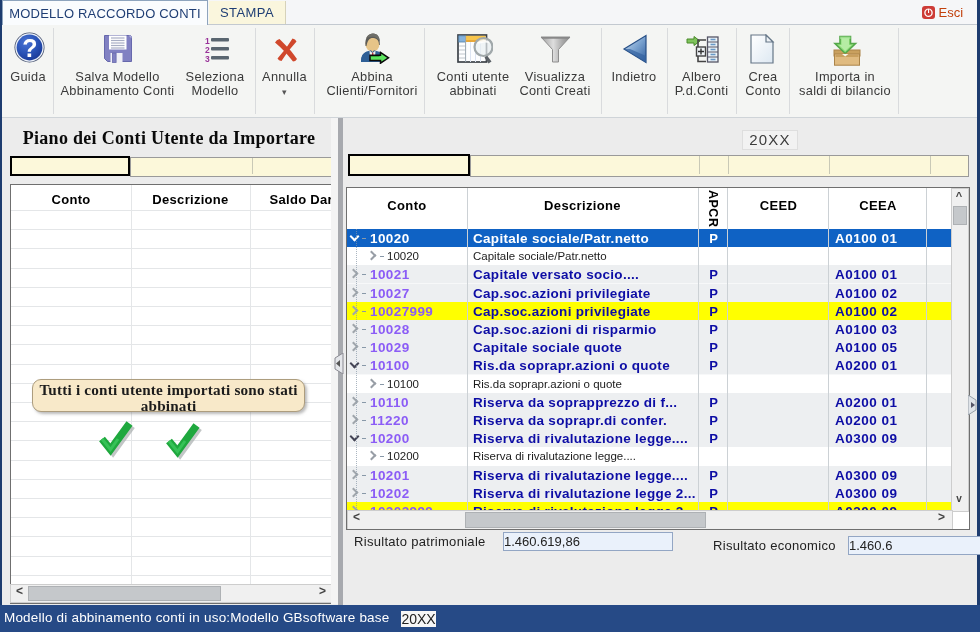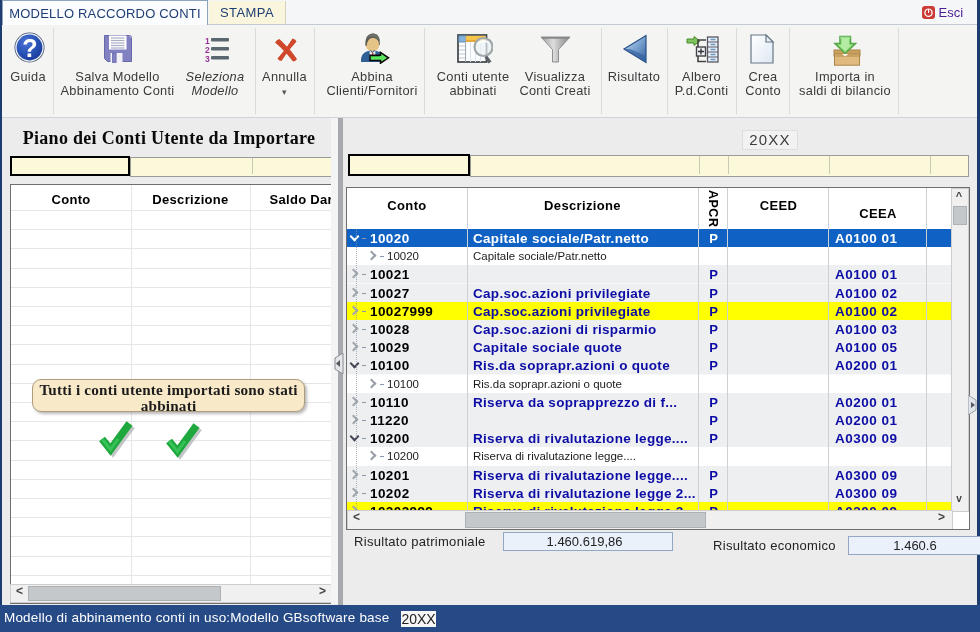--- a/index.html
+++ b/index.html
@@ -7,21 +7,21 @@
 .abs{position:absolute;}
 
 #bordL{left:0;top:0;width:2px;height:632px;background:#1d3c6f;}
 #bordR{left:977px;top:0;width:3px;height:632px;background:#1d3c6f;}
 
 #tabstrip{left:2px;top:0;width:975px;height:24px;background:#f5f6f8;border-bottom:1px solid #c3c9d0;}
 #tabactive{left:2px;top:0;width:206px;height:25px;background:#fafcfe;border:1px solid #8ea4bd;border-bottom:none;box-sizing:border-box;z-index:2;
   color:#1f3e74;font-size:13px;letter-spacing:.2px;text-align:center;line-height:25px;}
 #tabstampa{left:209px;top:1px;width:76px;height:23px;background:#faf6dd;border-right:1px solid #d6d2ba;
   color:#1f3e74;font-size:13px;letter-spacing:.4px;text-align:center;line-height:23px;}
-#esci{left:882px;top:5px;width:45px;height:16px;color:#4c1d95;font-size:13px;padding-left:40px;}
+#esci{left:882px;top:5px;width:45px;height:16px;color:#c2410c;font-size:13px;padding-left:40px;}
 
 #toolbar{left:2px;top:25px;width:975px;height:92px;background:#f4f5f3;border-bottom:1px solid #cfd4d8;}
 .tsep{position:absolute;top:3px;width:1px;height:86px;background:#d9dbdd;}
 .tlabel{position:absolute;top:45px;color:#3a3a3a;font-size:12.8px;letter-spacing:.3px;line-height:13.5px;text-align:center;white-space:nowrap;}
 .ticon{position:absolute;top:7px;}
 
 #content{left:2px;top:118px;width:975px;height:487px;background:#ececec;}
 
 #ltitle{left:0px;top:10px;width:334px;text-align:center;font-family:"Liberation Serif",serif;
   font-weight:bold;font-size:18px;letter-spacing:.3px;color:#0a0a0a;}
@@ -45,34 +45,34 @@
 #rtXX{left:740px;top:12px;width:54px;height:18px;background:#f2f2f2;border:1px solid #dedede;color:#3c3c3c;
   font-size:15px;letter-spacing:1.2px;text-align:center;line-height:18px;}
 #rtable{left:344px;top:69px;width:622px;height:341px;background:#fff;border:1px solid #6f6f6f;overflow:hidden;}
 .rcol{position:absolute;top:0;width:1px;background:#ccd1d5;}
 .rhead{position:absolute;top:10px;font-weight:bold;font-size:13px;letter-spacing:.35px;color:#000;text-align:center;}
 .row{position:absolute;left:0;width:604px;height:18px;overflow:hidden;}
 .rmain{background:#edeff1;border-bottom:1px solid #f7f8f9;}
 .rsub{background:#ffffff;}
 .ryellow{background:#ffff00;}
 .rsel{background:#0f62c4;border-bottom:1px solid #0a4494;}
-.cnum{position:absolute;left:23px;top:2px;font-weight:bold;font-size:13.5px;letter-spacing:.4px;color:#000000;}
+.cnum{position:absolute;left:23px;top:2px;font-weight:bold;font-size:13.5px;letter-spacing:.4px;color:#8b5cf6;}
 .cdesc{position:absolute;left:126px;top:2px;font-weight:bold;font-size:13.5px;letter-spacing:.3px;color:#0d0da5;white-space:nowrap;}
 .cp{position:absolute;left:352px;top:2px;width:29px;text-align:center;font-weight:bold;font-size:13px;color:#0d0da5;}
 .cceea{position:absolute;left:488px;top:2px;font-weight:bold;font-size:13.5px;letter-spacing:.5px;color:#0d0da5;}
 .subnum{position:absolute;left:40px;top:3px;font-size:11.5px;color:#1c1c1c;}
 .subdesc{position:absolute;left:126px;top:3px;font-size:11.5px;color:#1c1c1c;}
 .white{color:#fff !important;}
 .chev{position:absolute;width:5px;height:5px;border-right:2px solid #989ea6;border-bottom:2px solid #989ea6;}
 .chev.r{left:3px;top:5px;transform:rotate(-45deg);}
 .chev.d{left:4px;top:4px;transform:rotate(45deg);}
 .chev.sub{left:21px;top:5px;}
 .dash{position:absolute;top:9px;width:4px;height:1px;background:#8898a8;}
 
-.resbox{position:absolute;background:#eaf1fb;border:1px solid #93a6c4;font-size:13px;color:#222;text-align:center;}
+.resbox{position:absolute;background:#eaf1fb;border:1px solid #93a6c4;font-size:13px;color:#222;text-align:left;}
 #note{left:350px;top:437px;width:620px;font-weight:bold;font-size:13px;letter-spacing:.25px;color:#0000cc;white-space:nowrap;}
 
 #status{left:0;top:605px;width:980px;height:27px;background:#264a86;color:#fff;font-size:13.5px;line-height:26px;letter-spacing:.2px;}
 #sXX{left:401px;top:611px;width:35px;height:16px;background:#f6f6f6;color:#222;font-size:14px;
   text-align:center;line-height:16px;}
 </style></head>
 <body>
 <div class="abs" id="bordL"></div>
 <div class="abs" id="bordR"></div>
 <div class="abs" style="left:968px;top:395px;z-index:5;">
@@ -96,26 +96,26 @@
 <div class="tsep" style="left:253px"></div>
 <div class="tsep" style="left:312px"></div>
 <div class="tsep" style="left:422px"></div>
 <div class="tsep" style="left:599px"></div>
 <div class="tsep" style="left:665px"></div>
 <div class="tsep" style="left:734px"></div>
 <div class="tsep" style="left:787px"></div>
 <div class="tsep" style="left:896px"></div>
 <div class="tlabel" style="left:0px;width:52px;">Guida</div>
 <div class="tlabel" style="left:43px;width:145px;">Salva Modello<br>Abbinamento Conti</div>
-<div class="tlabel" style="left:178px;width:70px;font-style:italic;">Seleziona<br>Modello</div>
+<div class="tlabel" style="left:178px;width:70px;">Seleziona<br>Modello</div>
 <div class="tlabel" style="left:253px;width:59px;">Annulla<br><span style="font-size:9px;color:#555">▾</span></div>
 <div class="tlabel" style="left:314px;width:112px;">Abbina<br>Clienti/Fornitori</div>
 <div class="tlabel" style="left:428px;width:86px;">Conti utente<br>abbinati</div>
 <div class="tlabel" style="left:513px;width:80px;">Visualizza<br>Conti Creati</div>
-<div class="tlabel" style="left:601px;width:62px;">Risultato</div>
+<div class="tlabel" style="left:601px;width:62px;">Indietro</div>
 <div class="tlabel" style="left:667px;width:65px;">Albero<br>P.d.Conti</div>
 <div class="tlabel" style="left:736px;width:50px;">Crea<br>Conto</div>
 <div class="tlabel" style="left:790px;width:106px;">Importa in<br>saldi di bilancio</div>
 
 <div class="ticon" style="left:12px" id="icGuida">
 <svg width="31" height="31">
         <defs>
           <radialGradient id="gq" cx="38%" cy="30%" r="85%">
             <stop offset="0%" stop-color="#4a74d4"></stop>
             <stop offset="55%" stop-color="#2750b4"></stop>
@@ -344,40 +344,41 @@
   <div class="abs" style="left:827px;top:38px;width:1px;height:18px;background:#c9c9b6;"></div>
   <div class="abs" style="left:928px;top:38px;width:1px;height:18px;background:#c9c9b6;"></div>
 
   <div class="abs" id="rtable">
 
     <div class="abs" style="left:0;top:0;width:604px;height:41px;background:#fff;border-bottom:1px solid #c4c8cc;"></div>
     <div class="rhead" style="left:0px;width:120px;">Conto</div>
     <div class="rhead" style="left:120px;width:231px;">Descrizione</div>
     <div class="rhead" style="left:351px;width:30px;top:2px;"><span style="writing-mode:vertical-rl;font-size:12.5px;letter-spacing:.5px;">APCR</span></div>
     <div class="rhead" style="left:381px;width:101px;">CEED</div>
-    <div class="rhead" style="left:482px;width:98px;margin-top:8px;">CEEA</div>
+    <div class="rhead" style="left:482px;width:98px;">CEEA</div>
     <div id="rrows" class="abs" style="left:0;top:41px;width:604px;height:281px;">
         <div class="row rsel" style="top:0.0px">
           <i class="chev d" style="border-color:#fff"></i>
           <span class="dash" style="left:15px"></span>
           <span class="cnum white">10020</span>
           <span class="cdesc white">Capitale sociale/Patr.netto</span>
           <span class="cp white">P</span>
           <span class="cceea white">A0100 01</span>
         </div>
         <div class="row rsub" style="top:18.2px">
           <i class="chev r sub"></i>
           <span class="dash" style="left:33px"></span>
           <span class="subnum">10020</span>
           <span class="subdesc">Capitale sociale/Patr.netto</span>
         </div>
         <div class="row rmain" style="top:36.4px">
           <i class="chev r" style="border-color:#a0a6ac"></i>
           <span class="dash" style="left:15px"></span>
           <span class="cnum">10021</span>
+          <span class="cdesc">Capitale versato socio....</span>
           <span class="cp">P</span>
           <span class="cceea">A0100 01</span>
         </div>
         <div class="row rmain" style="top:54.6px">
           <i class="chev r" style="border-color:#a0a6ac"></i>
           <span class="dash" style="left:15px"></span>
           <span class="cnum">10027</span>
           <span class="cdesc">Cap.soc.azioni privilegiate</span>
           <span class="cp">P</span>
           <span class="cceea">A0100 02</span>
@@ -425,20 +426,21 @@
           <span class="dash" style="left:15px"></span>
           <span class="cnum">10110</span>
           <span class="cdesc">Riserva da soprapprezzo di f...</span>
           <span class="cp">P</span>
           <span class="cceea">A0200 01</span>
         </div>
         <div class="row rmain" style="top:182.0px">
           <i class="chev r" style="border-color:#a0a6ac"></i>
           <span class="dash" style="left:15px"></span>
           <span class="cnum">11220</span>
+          <span class="cdesc">Riserva da soprapr.di confer.</span>
           <span class="cp">P</span>
           <span class="cceea">A0200 01</span>
         </div>
         <div class="row rmain" style="top:200.2px">
           <i class="chev d" style="border-color:#445"></i>
           <span class="dash" style="left:15px"></span>
           <span class="cnum">10200</span>
           <span class="cdesc">Riserva di rivalutazione legge....</span>
           <span class="cp">P</span>
           <span class="cceea">A0300 09</span>

